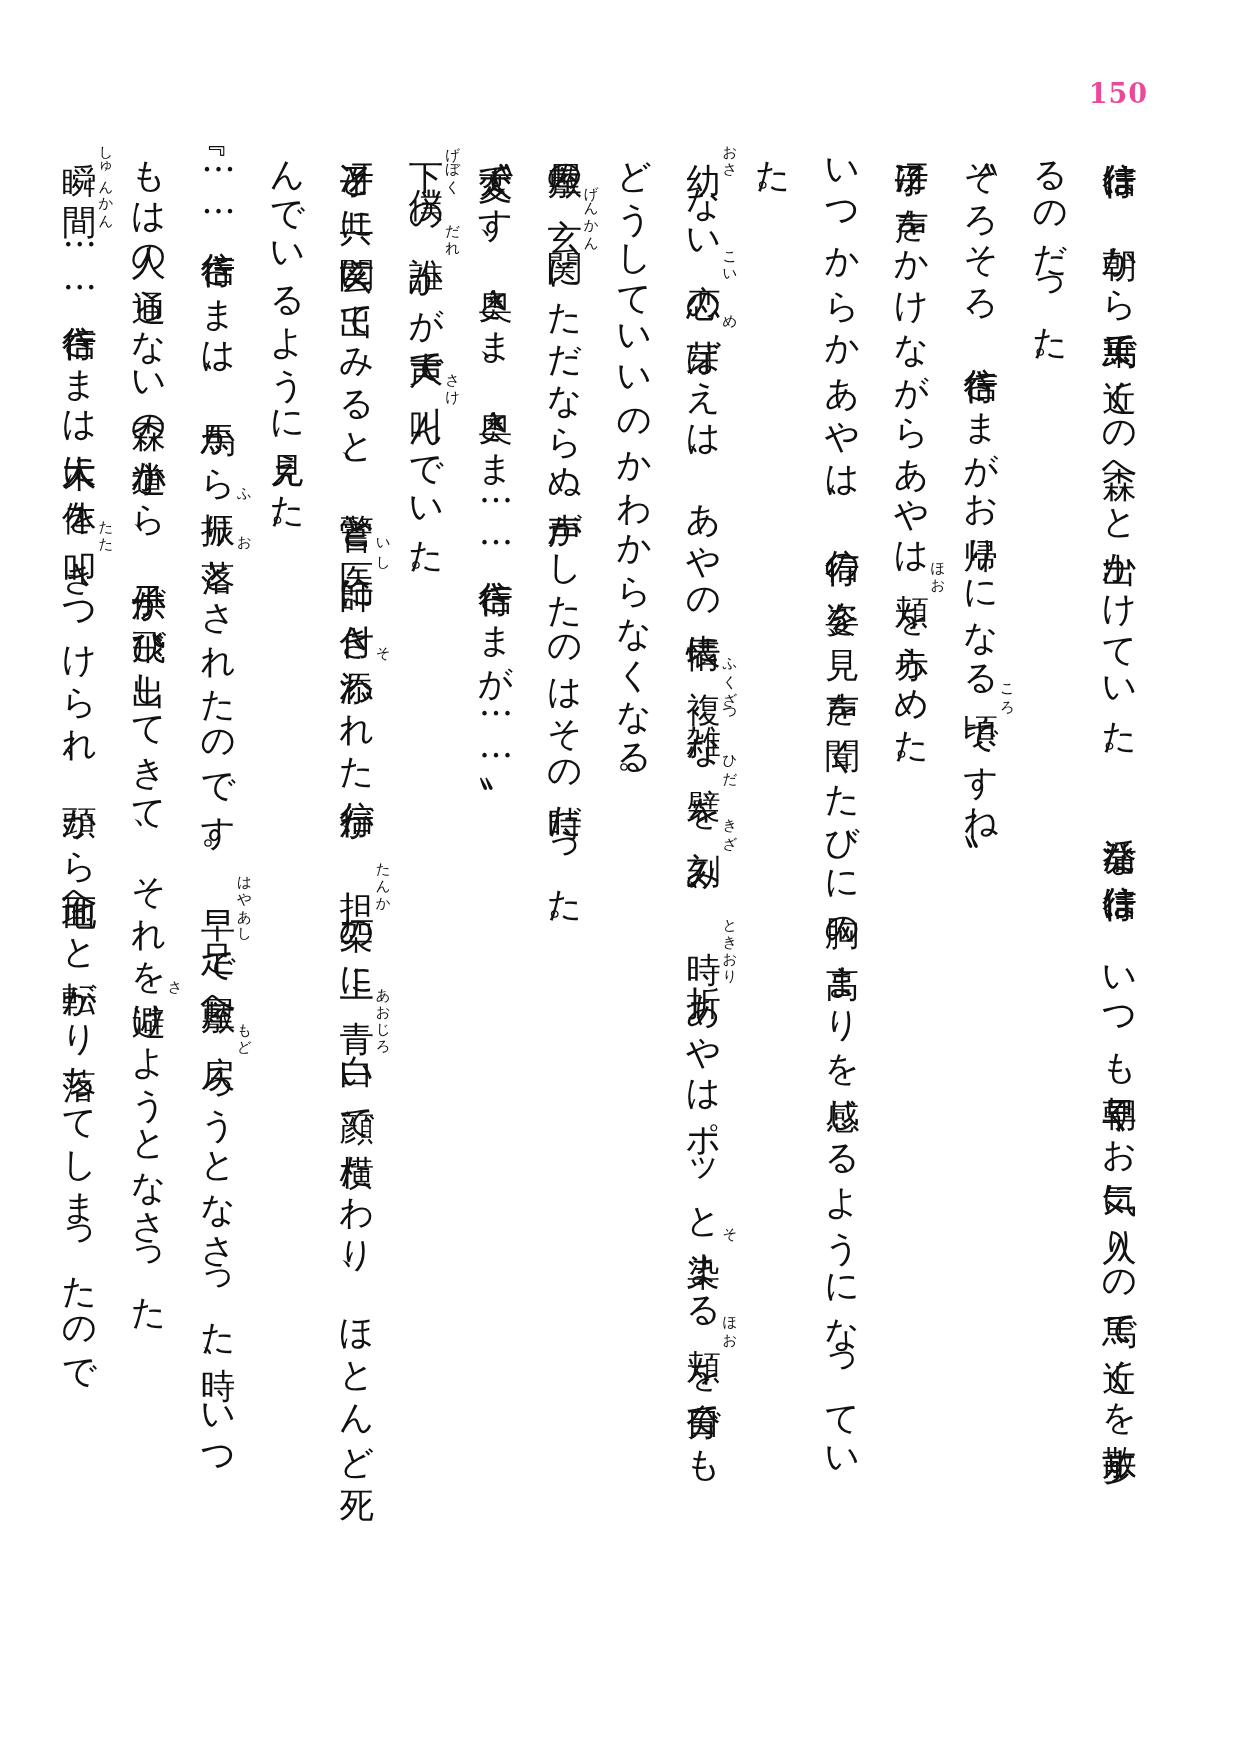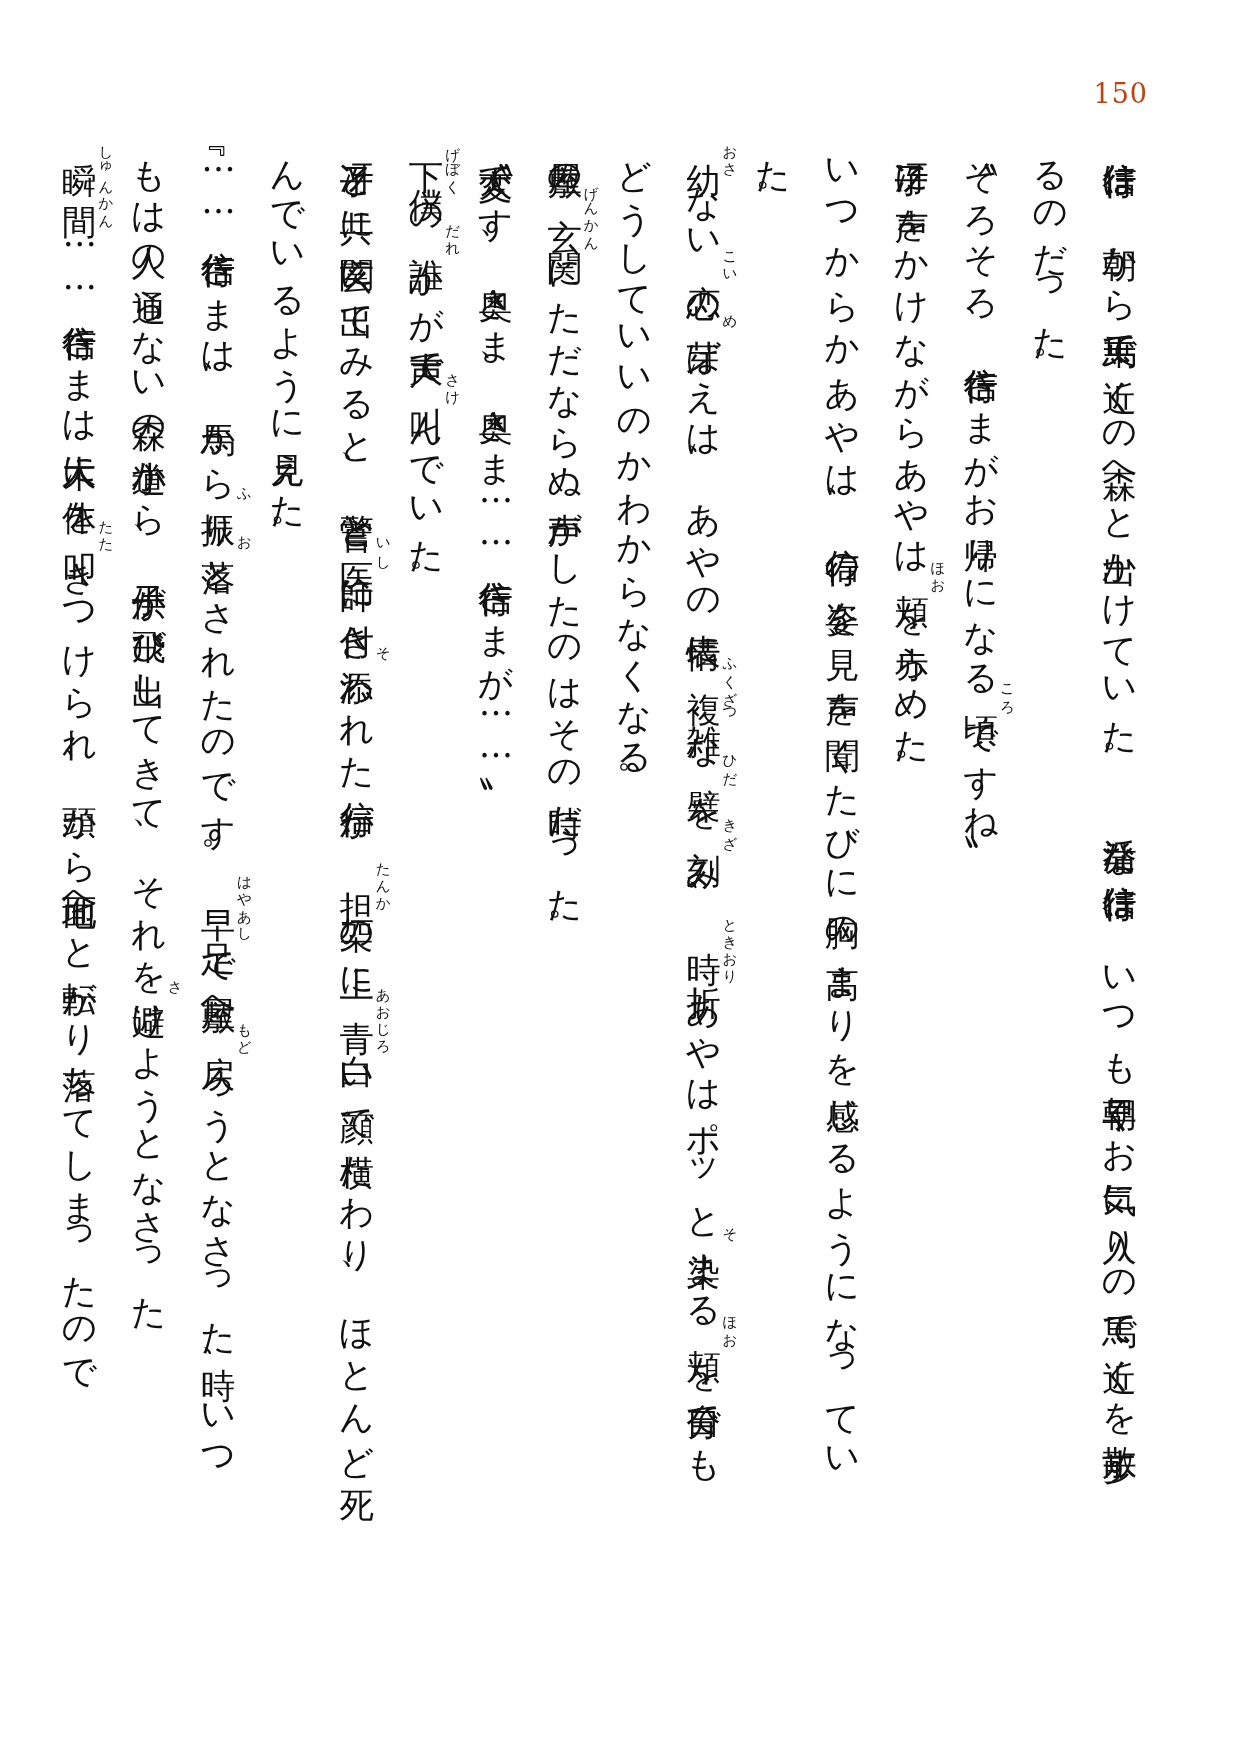--- a/index.html
+++ b/index.html
@@ -21,22 +21,23 @@
     inset: 0;
   }
 
   
   .page-number {
     position: absolute;
     top: 78px;
     right: 92px;
     font-size: 27px;
     letter-spacing: 1px;
-    color: #c2410c;
+    color: #ec4899;
     font-family: "DejaVu Serif", "Liberation Serif", serif;
+    font-weight: bold;
   }
 
   
   .vtext {
     position: absolute;
     top: 136px;
     right: 86px;
     left: 110px;
     height: 1330px;
     writing-mode: vertical-rl;

